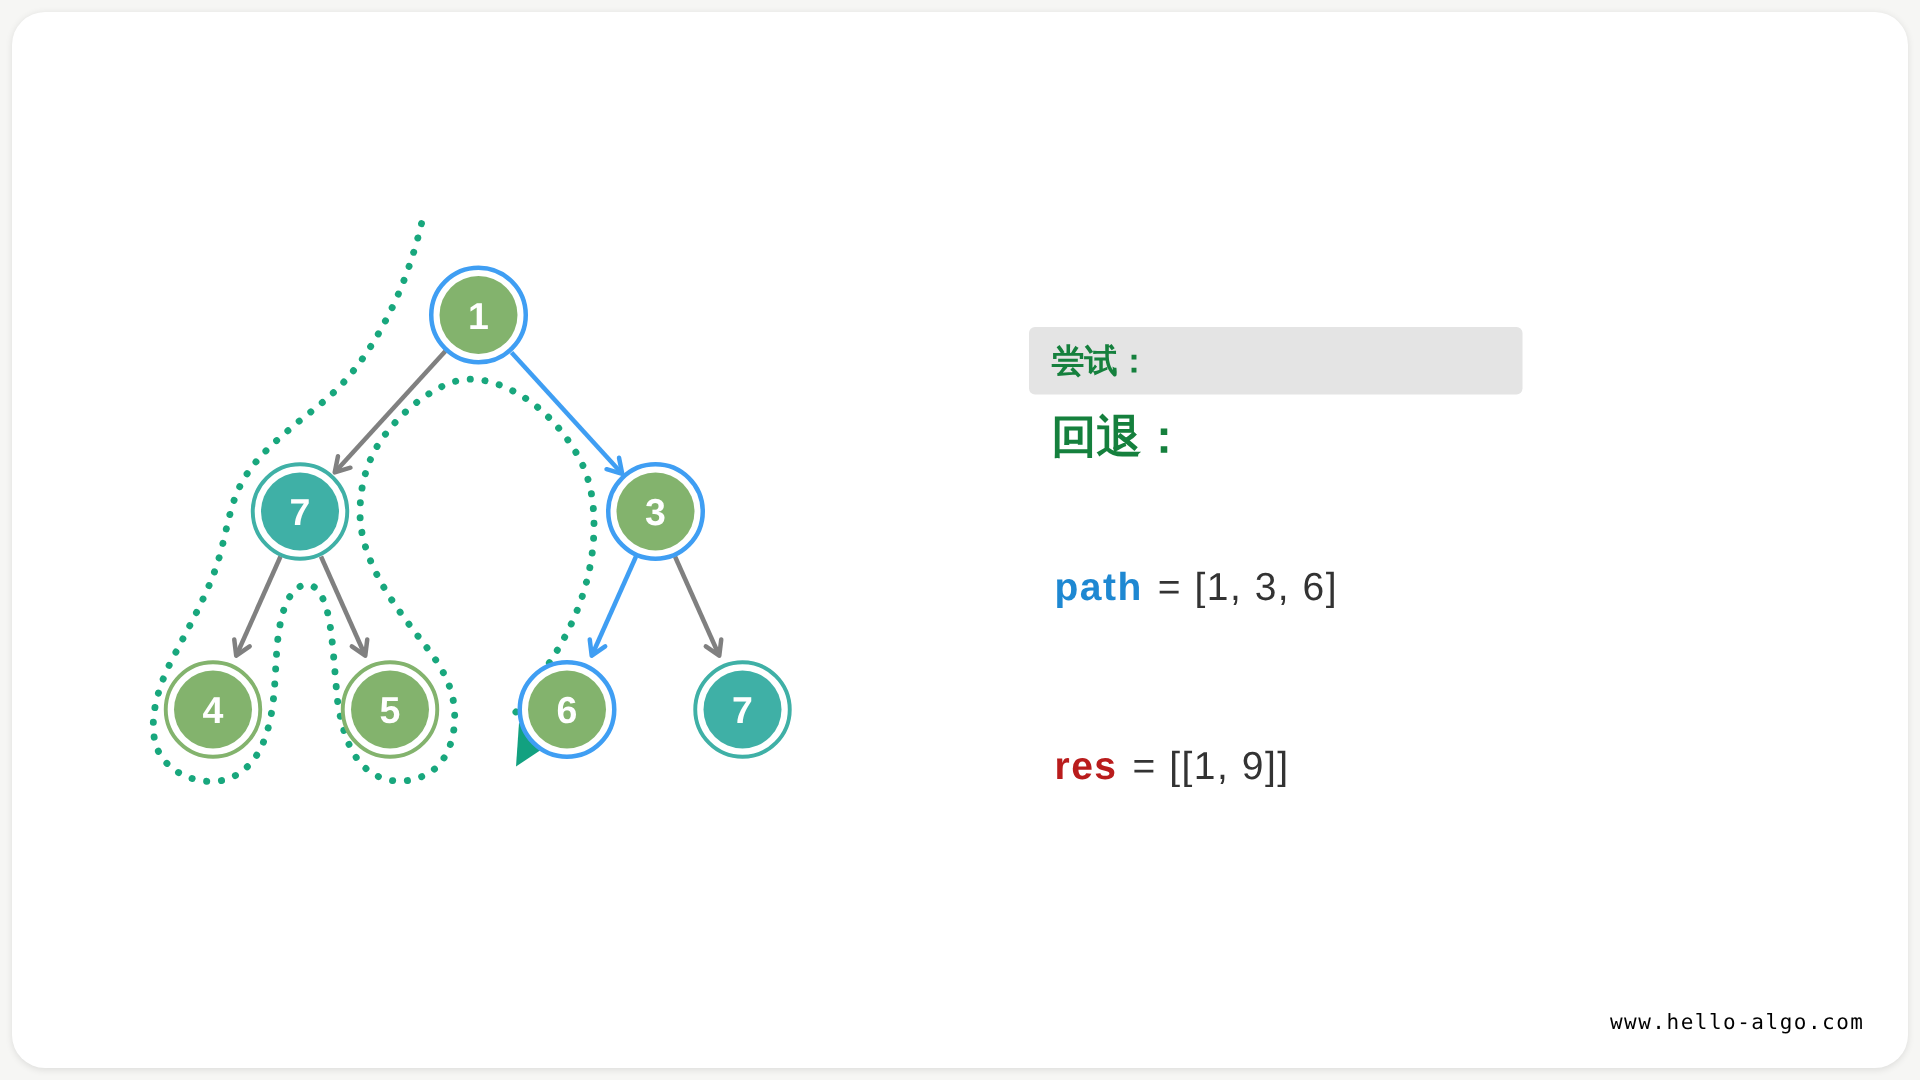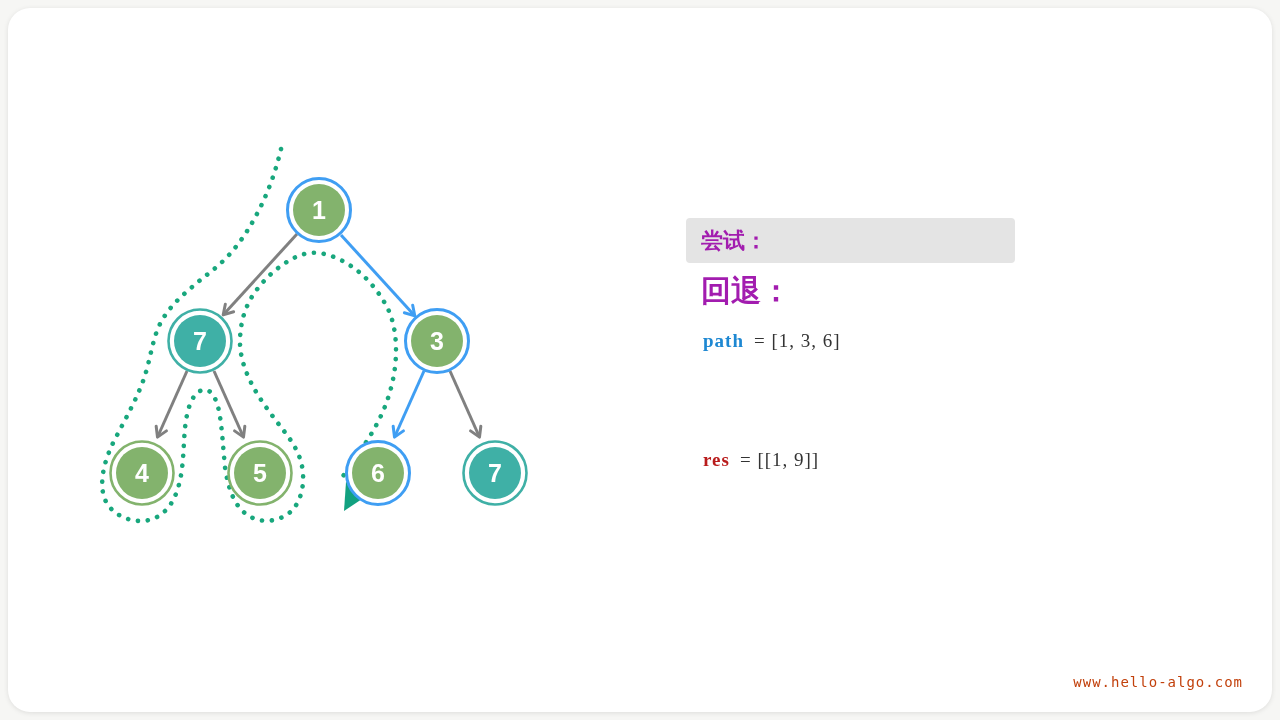--- a/index.html
+++ b/index.html
@@ -11,45 +11,45 @@
   .card{
     position:absolute;left:8px;top:8px;width:1264px;height:704px;
     background:#ffffff;border-radius:22px;
     box-shadow:0 1px 5px rgba(0,0,0,0.10);
   }
   svg.diagram{position:absolute;left:0;top:0;}
   .node-label{
     font-family:"Liberation Sans",sans-serif;
     font-size:25px;font-weight:bold;fill:#ffffff;
   }
-  .info{position:absolute;color:#a21caf;}
+  .info{position:absolute;color:#15803d;}
   .try-box{
     left:686px;top:218px;width:329px;height:45px;
     background:#e4e4e4;border-radius:4px;
     display:flex;align-items:center;padding-left:15px;box-sizing:border-box;
     font-size:22px;
   }
   .back-line{
     left:701px;top:271px;height:30px;display:flex;
     font-size:30px;
   }
   .zh-bold{font-weight:bold;margin-right:6px;}
   .code-line{
-    font-family:Liberation Serif, serif;
-    font-size:19px;color:#333333;letter-spacing:1px;
+    font-family:Liberation Sans, sans-serif;
+    font-size:26px;color:#333333;letter-spacing:1px;margin-top:46px;
   }
   .path-line{left:703px;top:330px;}
   .res-line{left:703px;top:449px;}
   .kw{font-weight:bold;margin-right:10px;}
   .kw-path{color:#1e88d2;}
   .kw-res{color:#b91c1c;}
   .watermark{
     position:absolute;right:37px;bottom:30px;
     font-family:"DejaVu Sans Mono","Liberation Mono",monospace;
-    font-size:14px;color:#c2410c;letter-spacing:1px;
+    font-size:14px;color:#000000;letter-spacing:1px;
   }
 </style>
 </head>
 <body>
 
 <div class="card"></div>
 
 <svg class="diagram" width="1280" height="720" viewBox="0 0 1280 720">
   <defs>
     <marker id="arrow-gray" viewBox="0 0 12 12" refX="9" refY="6" markerWidth="5" markerHeight="5" orient="auto-start-reverse">

